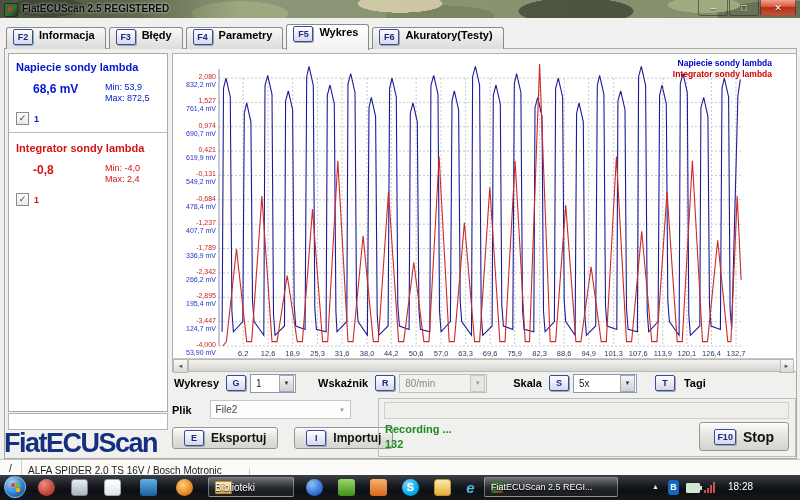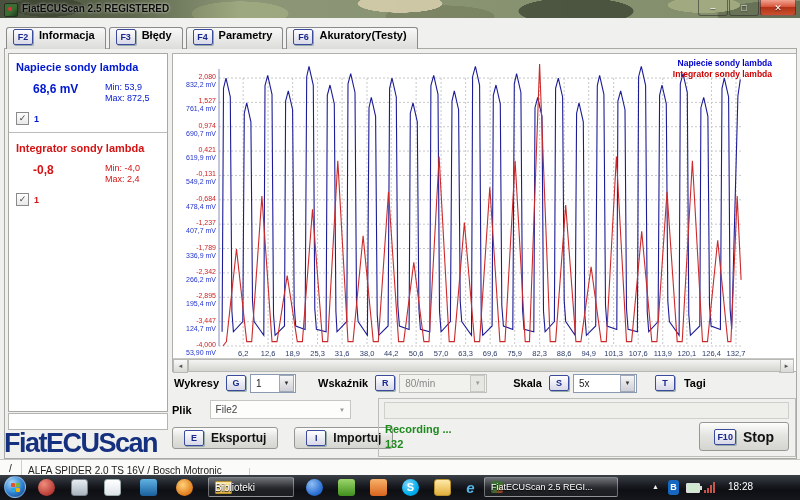--- a/index.html
+++ b/index.html
@@ -155,20 +155,24 @@
       <span class="fkey">F2</span>
       <span class="tab-label">Informacja</span>
     </div>
     <div class="tab">
       <span class="fkey">F3</span>
       <span class="tab-label">Błędy</span>
     </div>
     <div class="tab">
       <span class="fkey">F4</span>
       <span class="tab-label">Parametry</span>
+    </div>
+    <div class="tab active">
+      <span class="fkey">F5</span>
+      <span class="tab-label">Wykres</span>
     </div>
     <div class="tab">
       <span class="fkey">F6</span>
       <span class="tab-label">Akuratory(Testy)</span>
     </div>
   </div>
 
   <div id="content"></div>
 
   <div id="sidebar">

